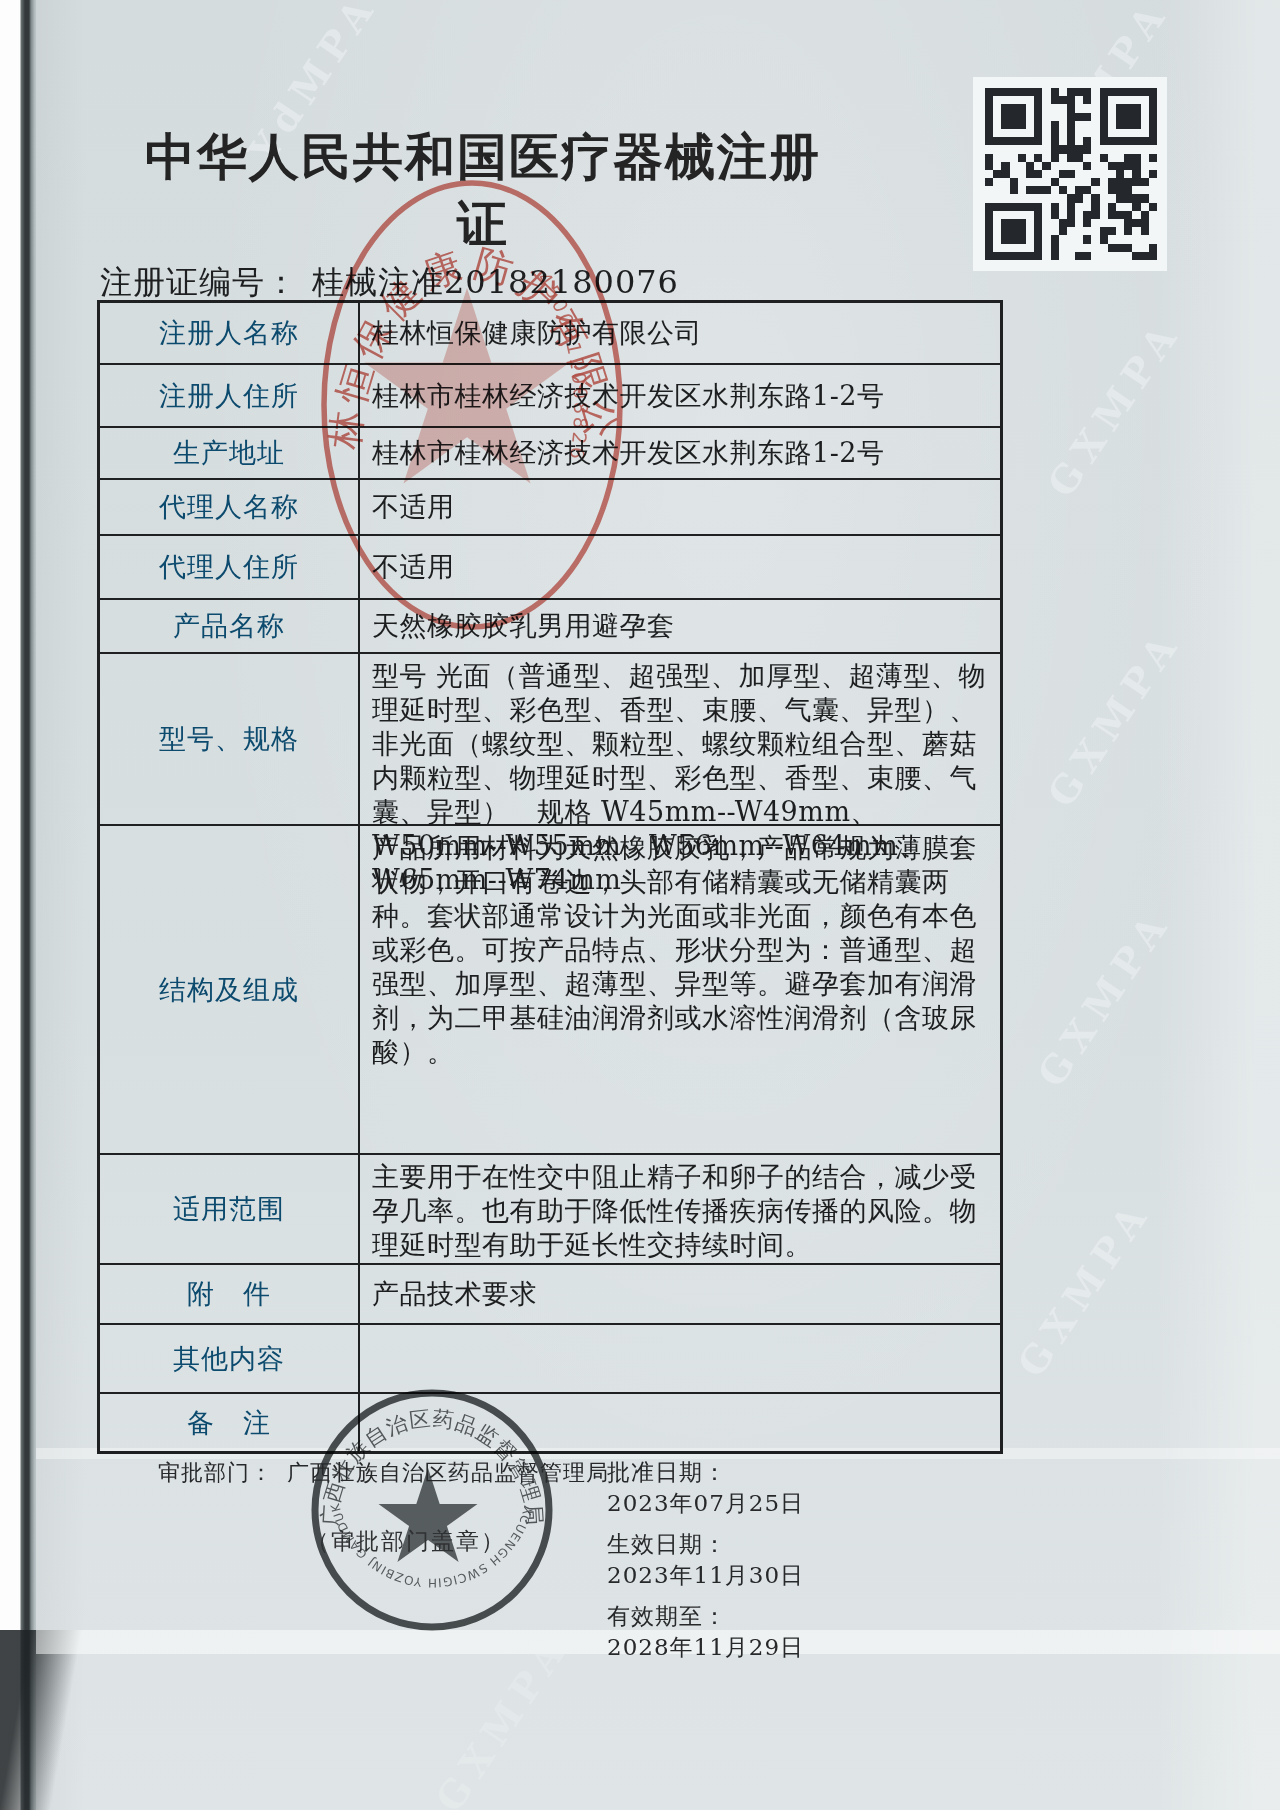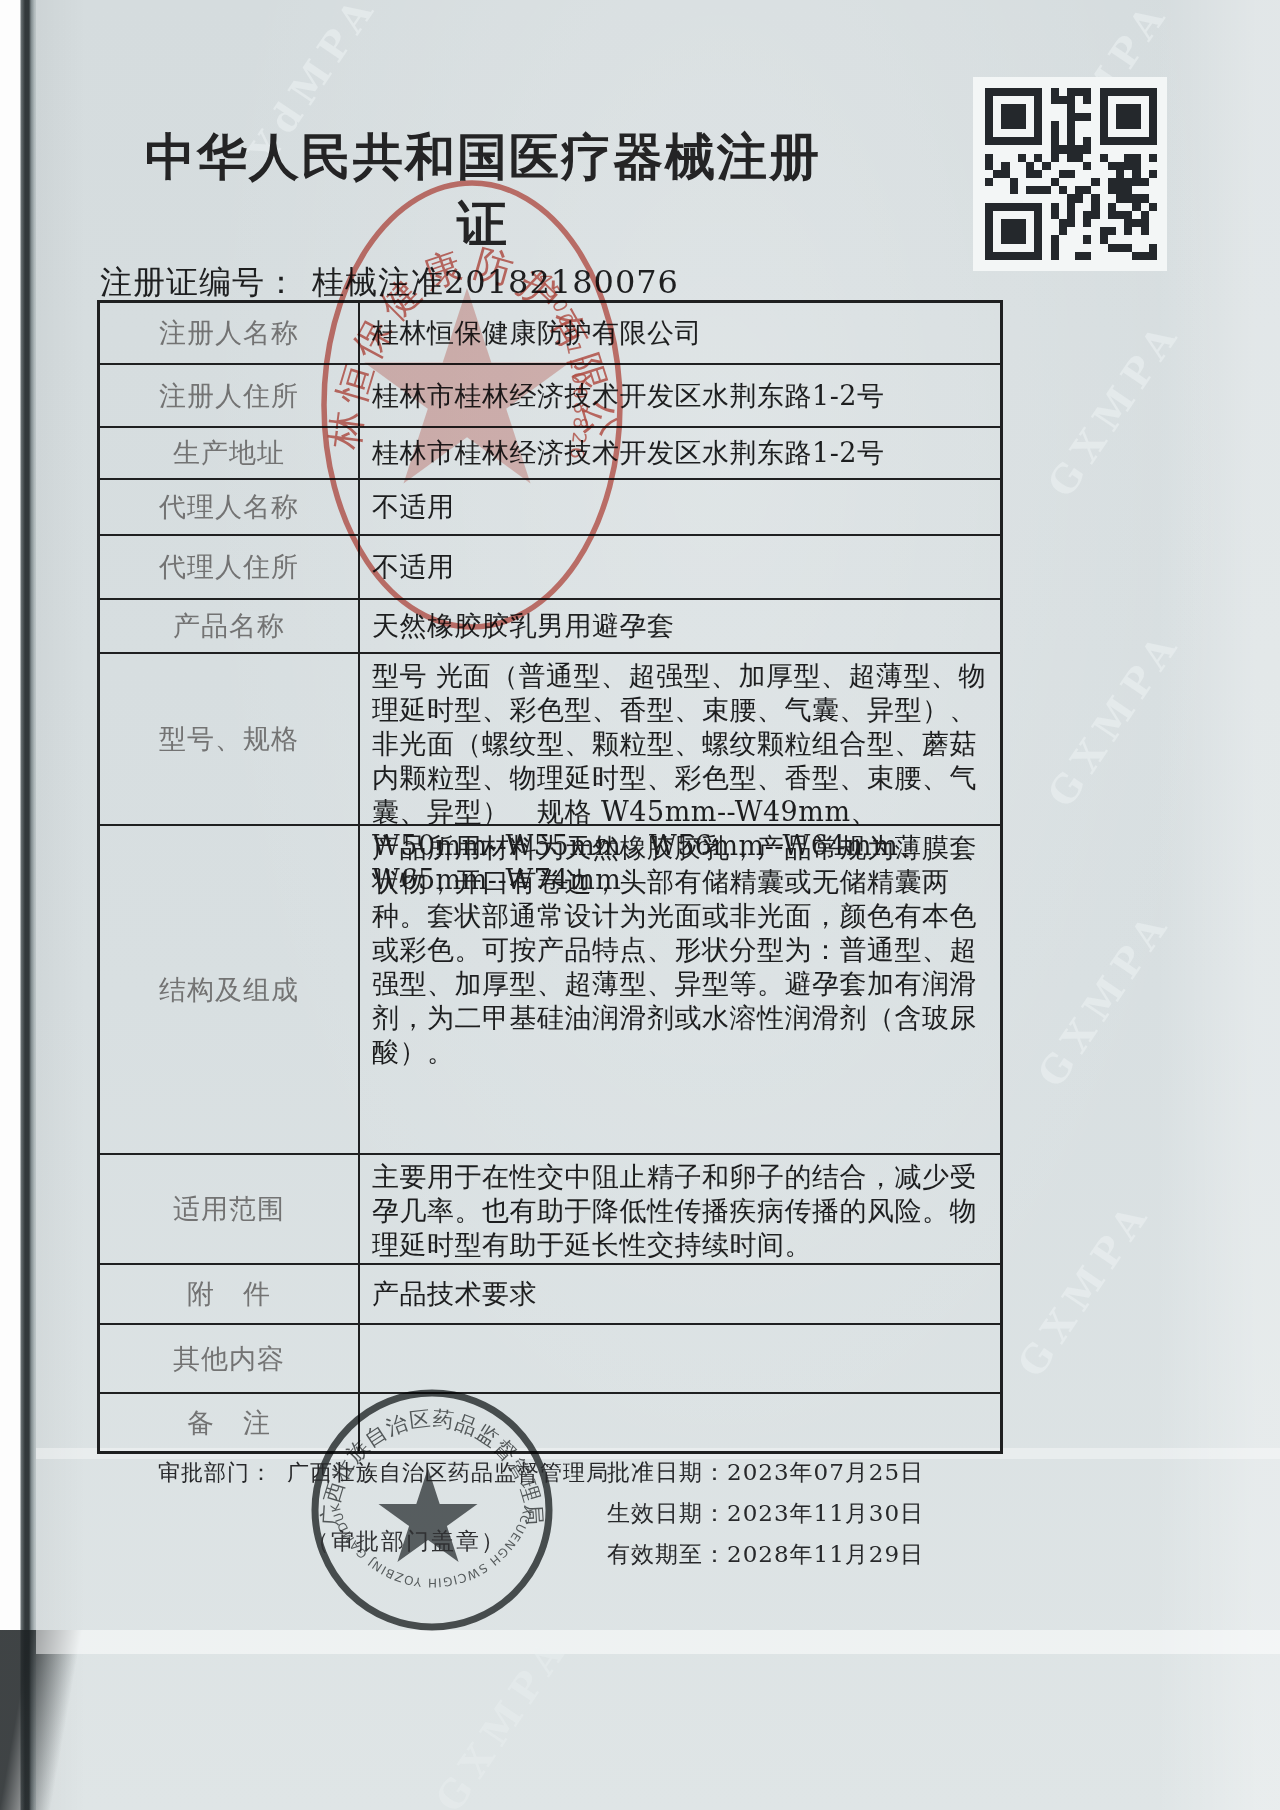--- a/index.html
+++ b/index.html
@@ -32,37 +32,37 @@
   .qr{position:absolute;left:985px;top:88px;width:172px;height:172px;shape-rendering:crispEdges;}
 
   .certline{position:absolute;left:100px;top:261px;font-size:32px;color:#1e1f20;letter-spacing:1px;}
   .certline .certval{margin-left:14px;}
 
   .table{position:absolute;left:97px;top:300px;width:906px;border:3px solid #1f2021;box-sizing:border-box;}
   .trow{display:flex;box-sizing:border-box;border-top:2px solid #1f2021;}
   .trow:first-child{border-top:none;}
   .tlabel{width:260px;min-width:260px;box-sizing:border-box;border-right:2px solid #1f2021;
           display:flex;align-items:center;justify-content:center;text-align:center;
-          font-size:27px;color:#737373;letter-spacing:1px;}
+          font-size:27px;color:#0c4a6e;letter-spacing:1px;}
   .tvalue{flex:1;box-sizing:border-box;padding:2px 10px 2px 12px;font-size:27px;line-height:34px;
           color:#1d1e1f;display:flex;align-items:center;letter-spacing:.5px;}
   .top .tvalue{align-items:flex-start;padding-top:5px;}
   .h0{height:60px}.h1{height:63px}.h2{height:52px}.h3{height:56px}.h4{height:64px}.h5{height:54px}
   .h6{height:172px}.h7{height:329px}.h8{height:110px}.h9{height:60px}.h10{height:69px}.h11{height:59px}
 
   .stamp-red{position:absolute;left:295px;top:168px;width:355px;height:475px;
              mix-blend-mode:multiply;opacity:.85;}
   .stamp-black{position:absolute;left:305px;top:1383px;width:254px;height:254px;
              mix-blend-mode:multiply;opacity:.9;}
 
   .dept-line{position:absolute;left:158px;top:1458px;font-size:22px;color:#27282a;letter-spacing:1px;}
   .dept-line .dept-name{margin-left:14px;}
   .seal-note{position:absolute;left:306px;top:1518px;font-size:23px;color:#303133;letter-spacing:2px;margin-top:8px;}
   .dates{position:absolute;left:607px;top:1457px;font-size:23px;color:#27282a;letter-spacing:1px;}
-  .dates .dline{margin-bottom:10px;display:flex;}
+  .dates .dline{margin-bottom:10px;display:flex;flex-direction:column;}
   .dates .dval{margin-left:0;}
 </style>
 </head>
 <body>
 
 <div class="page">
   <div class="paper"></div>
   <div class="edge-left"></div>
   <div class="edge-corner"></div>
   <div class="band b1"></div>

